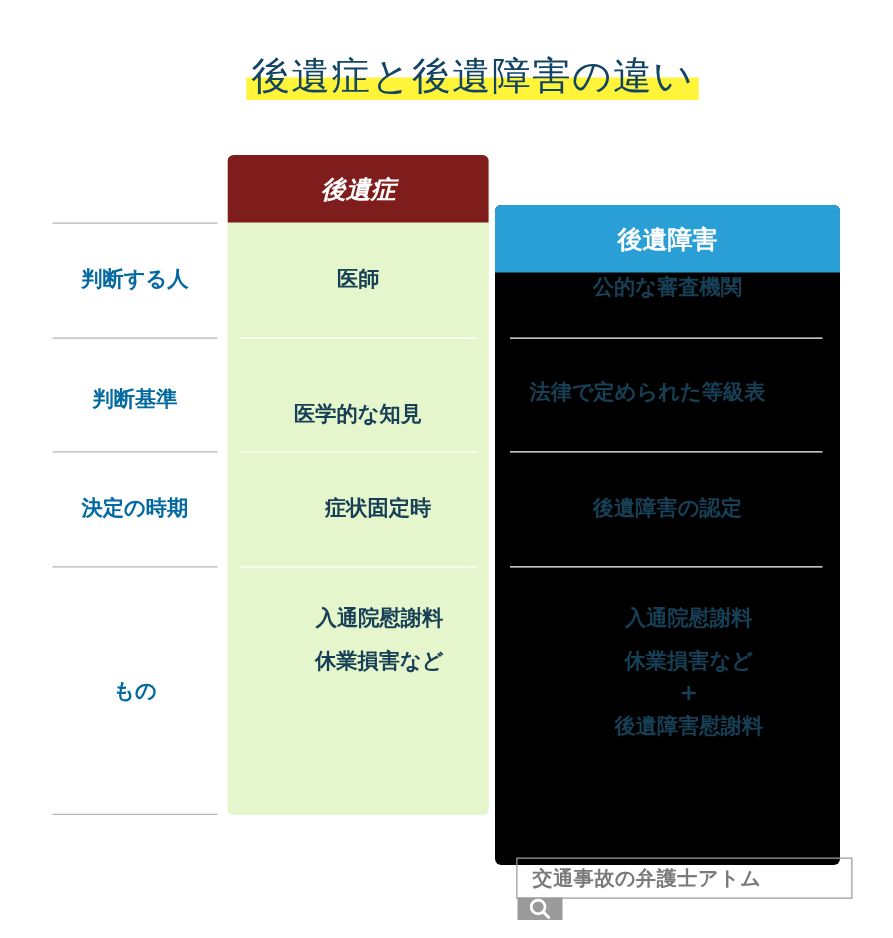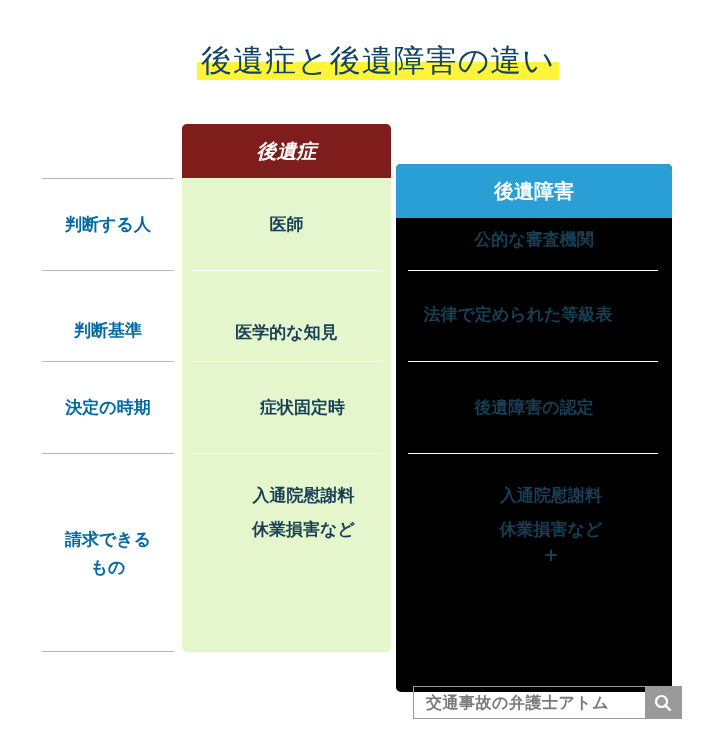--- a/index.html
+++ b/index.html
@@ -20,21 +20,21 @@
 
   .hline { position: absolute; height: 1px; background: #b5b5b5; }
   .wline { position: absolute; height: 1px; background: #ffffff; }
 
   .cell { position: absolute; display: flex; align-items: center; justify-content: center;
           text-align: center; font-size: 17px; font-weight: bold; color: #173f55; line-height: 1.6; flex-direction: column; }
   .label { color: #0369a1; }
   .claim { justify-content: flex-start; padding-top: 24px; box-sizing: border-box; line-height: 34px; padding-left: 34px; }
   .plus { font-size: 18px; line-height: 18px; }
 
-  .search { position: absolute; left: 413px; top: 686px; width: 269px; height: 33px; border: 1px solid #9c9c9c; box-sizing: border-box; display: flex; }
+  .search { position: absolute; left: 413px; top: 686px; width: 269px; height: 33px; border: 1px solid #9c9c9c; box-sizing: border-box; display: flex; flex-direction: column; }
   .search-text { flex: 1; line-height: 31px; font-size: 16px; font-weight: bold; color: #7a7a7a; padding-left: 12px; letter-spacing: 0.5px; }
   .search-btn { width: 36px; height: 31px; background: #9a9a9a; display: flex; align-items: center; justify-content: center; }
 </style>
 </head>
 <body>
 
 <div class="title-wrap">
   <div class="title">
     <span class="title-hl"></span>
     <span class="title-text">後遺症と後遺障害の違い</span>
@@ -56,44 +56,44 @@
 
 <div class="wline" style="left:191px; top:270px; width:191px;"></div>
 <div class="wline" style="left:408px; top:270px; width:250px;"></div>
 <div class="wline" style="left:191px; top:361px; width:191px;"></div>
 <div class="wline" style="left:408px; top:361px; width:250px;"></div>
 <div class="wline" style="left:191px; top:453px; width:191px;"></div>
 <div class="wline" style="left:408px; top:453px; width:250px;"></div>
 
 <div class="cell label" style="left:42px; top:179px; width:132px; height:91px;">判断する人</div>
 <div class="cell" style="left:182px; top:179px; width:209px; height:91px;">医師</div>
-<div class="cell" style="left:396px; top:195px; width:276px; height:91px; line-height:29px;font-family:Liberation Mono, monospace;">
+<div class="cell" style="left:396px; top:185px; width:276px; height:91px; line-height:29px;">
   <span>公的な審査機関</span>
 </div>
 
-<div class="cell label" style="left:42px; top:286px; width:132px; height:90px;">判断基準</div>
+<div class="cell label" style="left:42px; top:276px; width:132px; height:90px;">判断基準</div>
 <div class="cell" style="left:182px; top:288px; width:209px; height:90px;">医学的な知見</div>
 <div class="cell" style="left:396px; top:271px; width:244px; height:90px;font-family:Liberation Mono, monospace;">法律で定められた等級表</div>
 
 <div class="cell label" style="left:42px; top:362px; width:132px; height:91px;">決定の時期</div>
 <div class="cell" style="left:182px; top:362px; width:241px; height:91px;">症状固定時</div>
 <div class="cell" style="left:396px; top:362px; width:276px; height:91px;">後遺障害の認定</div>
 
 <div class="cell label" style="left:42px; top:454px; width:132px; height:197px; line-height:28px;">
-  <span>請求できる</span>
   <span>もの</span>
 </div>
 <div class="cell claim" style="left:182px; top:454px; width:209px; height:197px;">
   <span>入通院慰謝料</span>
   <span>休業損害など</span>
 </div>
 <div class="cell claim" style="left:396px; top:454px; width:276px; height:197px;">
   <span>入通院慰謝料</span>
   <span>休業損害など</span>
   <span class="plus">+</span>
+  <span>後遺障害慰謝料</span>
 </div>
 
 <div class="search">
   <div class="search-text">交通事故の弁護士アトム</div>
   <div class="search-btn">
     <svg width="18" height="18" viewBox="0 0 18 18">
       <circle cx="7.5" cy="7.5" r="5.5" fill="none" stroke="#ffffff" stroke-width="2.2"></circle>
       <line x1="11.5" y1="11.5" x2="16" y2="16" stroke="#ffffff" stroke-width="2.4" stroke-linecap="round"></line>
     </svg>
   </div>

